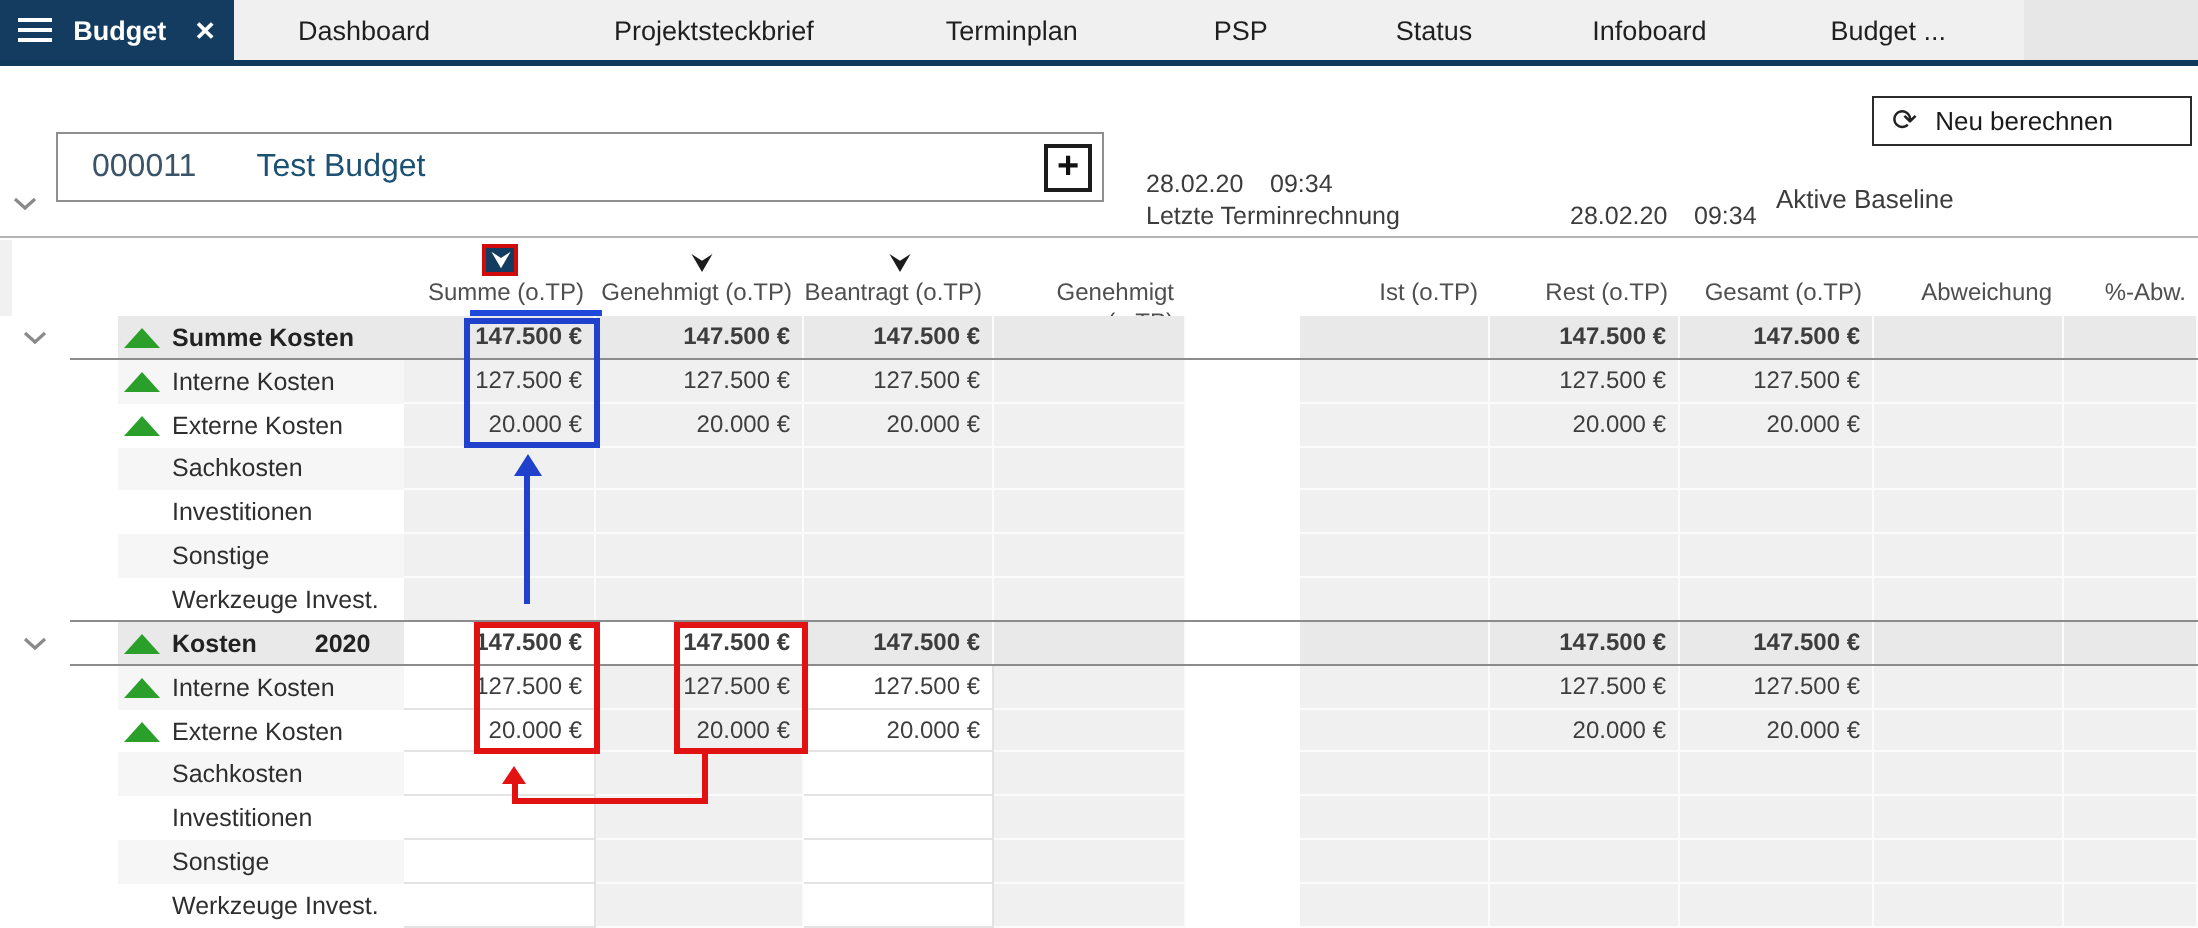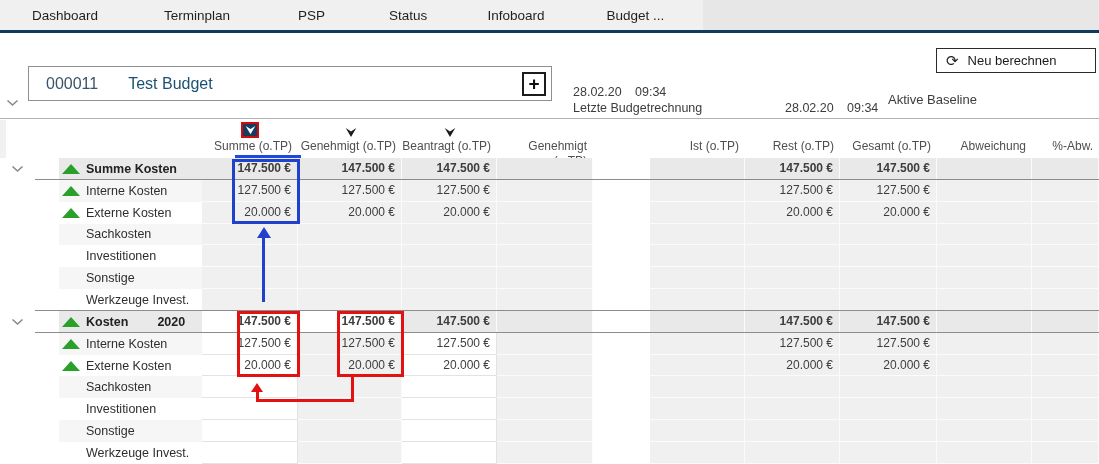--- a/index.html
+++ b/index.html
@@ -94,22 +94,34 @@
   .red-v1{left:351px;top:377px;width:3px;height:25px;background:var(--ann-red);}
   .red-h{left:256px;top:399px;width:98px;height:3px;background:var(--ann-red);}
   .red-v2{left:256px;top:391px;width:3px;height:10px;background:var(--ann-red);}
   .red-head{left:251px;top:383px;width:0;height:0;border-left:6.5px solid transparent;
       border-right:6.5px solid transparent;border-bottom:9px solid var(--ann-red);}
 </style>
 </head>
 <body>
 
 <div class="tabbar">
+  <div class="tab-active">
+    <span class="hamburger">
+        <i></i>
+        <i></i>
+        <i></i>
+      </span>
+    <span>Budget</span>
+    <span class="tab-close">✕</span>
+  </div>
   <div class="tab t0">
       <span>Dashboard</span>
+    </div>
+  <div class="tab t1">
+      <span>Projektsteckbrief</span>
     </div>
   <div class="tab t2">
       <span>Terminplan</span>
     </div>
   <div class="tab t3">
       <span>PSP</span>
     </div>
   <div class="tab t4">
       <span>Status</span>
     </div>
@@ -136,21 +148,21 @@
   <span class="proj-id">000011</span>
   <span class="proj-name">Test Budget</span>
   <span class="btn-plus">+</span>
 </div>
 <div class="meta">
   <div class="meta-row">
     <span class="meta-date">28.02.20</span>
     <span class="meta-time">09:34</span>
   </div>
   <div class="meta-row">
-    <span class="meta-label">Letzte Budgetrechnung</span>
+    <span class="meta-label">Letzte Terminrechnung</span>
     <span class="meta-date">28.02.20</span>
     <span class="meta-time">09:34</span>
   </div>
 </div>
 <div class="baseline-lab">Aktive Baseline</div>
 <div class="hdr-divider"></div>
 
 <div class="filter-active-box">
   <svg width="11" height="10" viewBox="0 0 16 14">
       <path d="M1 1 L8 13 L15 1 L8 5.5 Z" fill="#ffffff"></path>

